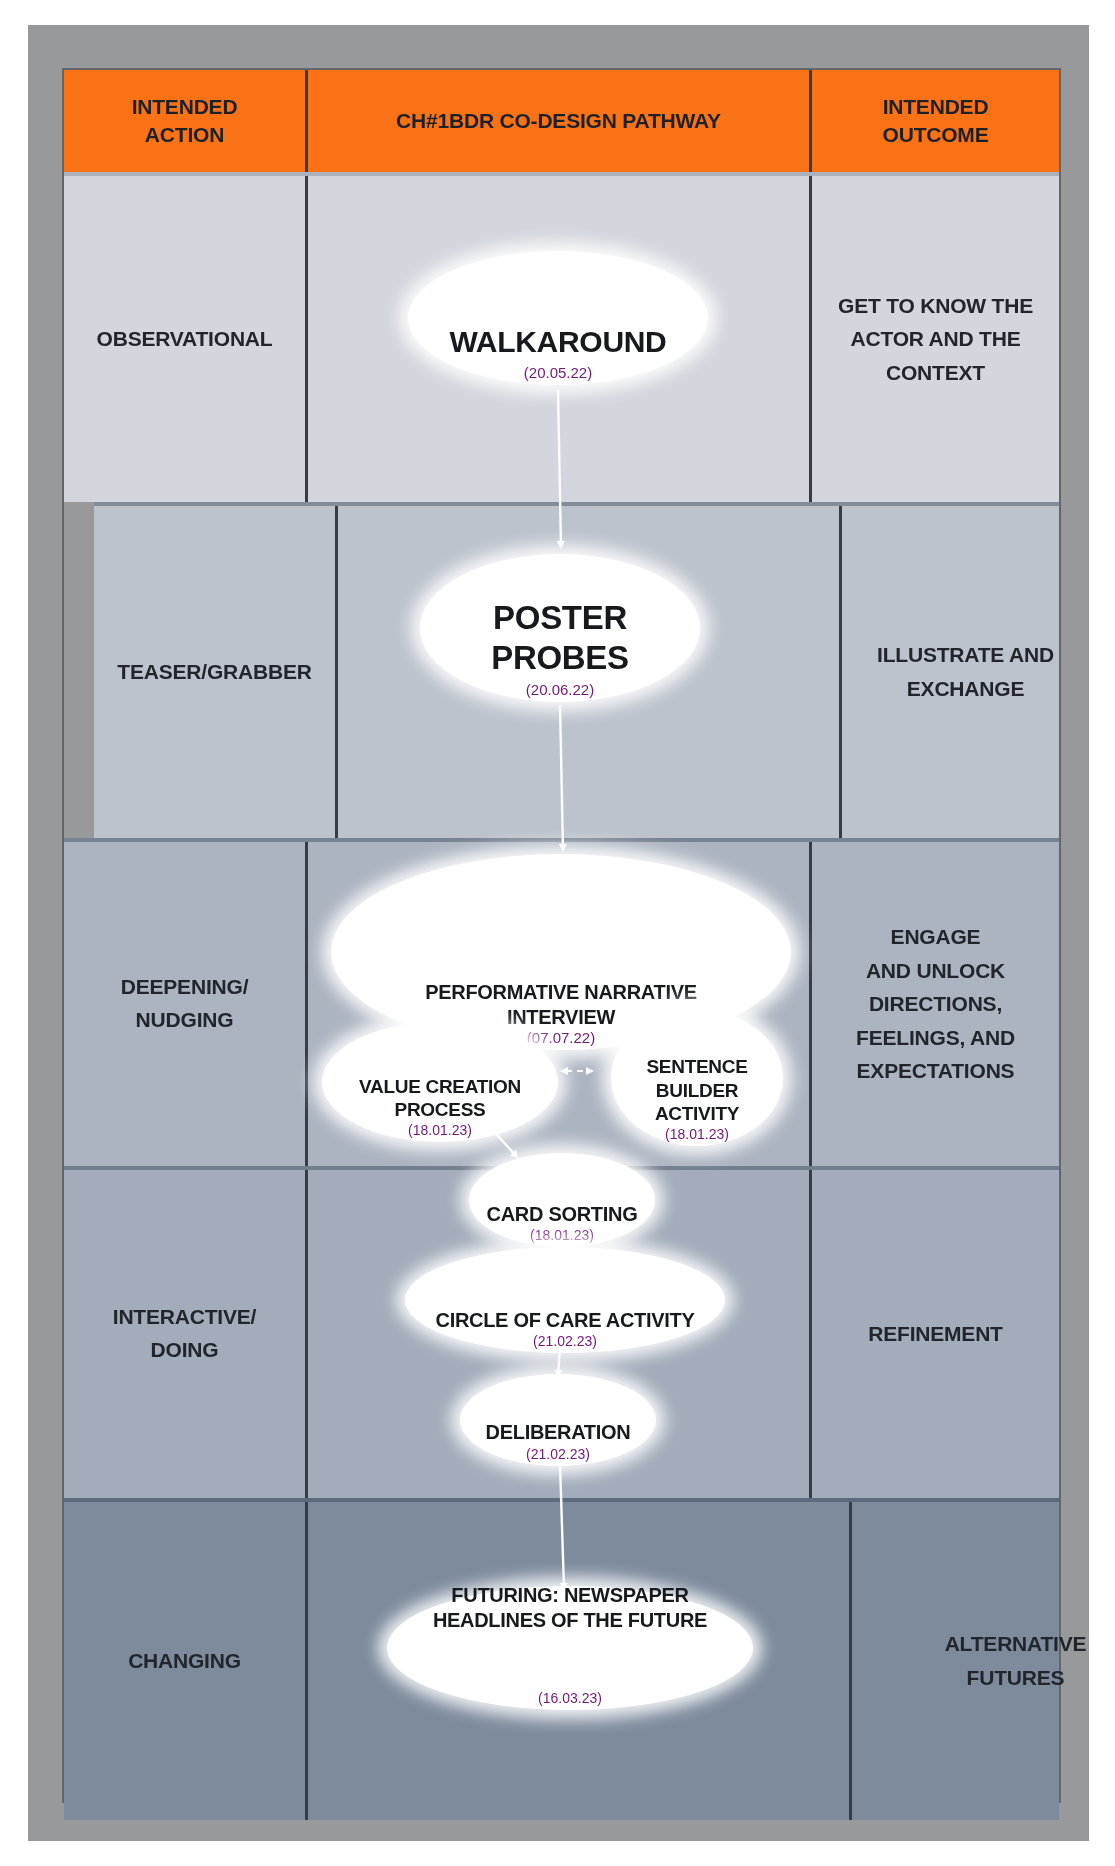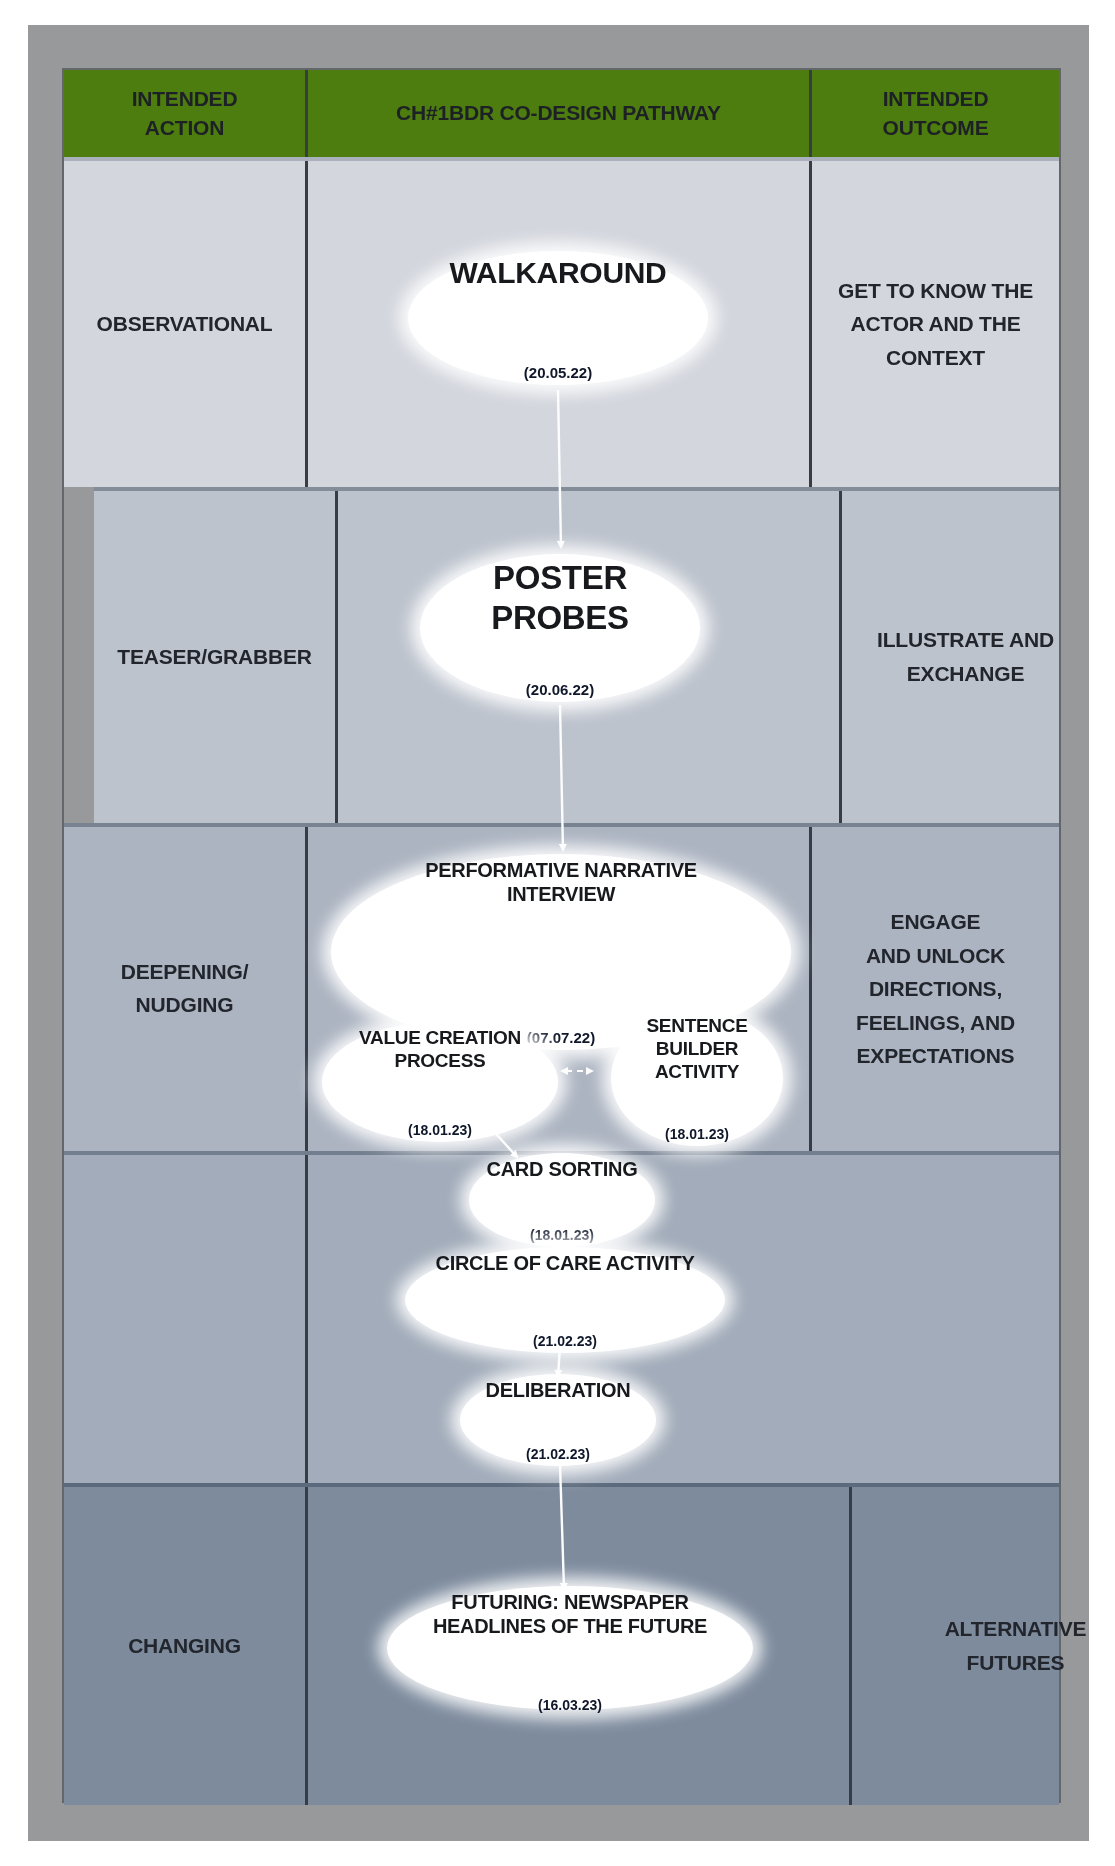--- a/index.html
+++ b/index.html
@@ -12,21 +12,21 @@
   .frame {
     position:absolute; left:28px; top:25px; width:1061px; height:1816px;
     background:#98999b;
   }
   .table {
     position:absolute; left:62px; top:68px; width:995px; height:1731px;
     border:2px solid #63676c; box-sizing:content-box; background:transparent;
     z-index:2;
   }
   .trow { display:grid; grid-template-columns:244px 504px 247px; box-sizing:border-box; }
-  .trow.header { height:87px; background:#4d7c0f; }
+  .trow.header { height:102px; background:#f97316; }
   .trow.body { border-top:4px solid rgba(38,52,72,0.38); }
   .trow.r1 { height:330px; border-top:4px solid rgba(70,84,104,0.28); }
   .trow.r2 { height:336px;margin-left:30px; }
   .trow.r3 { height:328px; }
   .trow.r4 { height:332px; }
   .trow.r5 { height:322px;gap:40px; }
   .cell {
     display:flex; align-items:center; justify-content:center;
     text-align:center; box-sizing:border-box; position:relative;
   }
@@ -40,26 +40,26 @@
     font-size:21px; font-weight:600; line-height:1.6; letter-spacing:-0.2px;
     color:#22262c; padding:0 8px;
   }
   .multiline { white-space:pre-line; }
 
   
   .arrows { position:absolute; left:0; top:0; z-index:3; }
   .diagram { position:absolute; left:0; top:0; width:1115px; height:1866px; z-index:4; pointer-events:none; }
   .node {
     position:absolute; background:#ffffff; border-radius:50%;
-    display:flex; flex-direction:column; align-items:center; justify-content:space-between;
+    display:flex; flex-direction:column; align-items:center; justify-content:flex-end;
     box-shadow:0 0 16px 9px rgba(255,255,255,0.88);
     text-align:center; box-sizing:border-box; padding:4px 10px;
   }
   .node-title { font-weight:700; letter-spacing:-0.3px; color:#17191d; line-height:1.22; }
-  .node-date  { font-weight:700; color:#0f172a; margin-top:3px; }
+  .node-date  { font-weight:400; color:#701a75; margin-top:3px; }
   .t30 { font-size:30px; }
   .t33 { font-size:33px; }
   .t28 { font-size:20px; }
   .t20 { font-size:20px; }
   .t19 { font-size:19px; }
   .d15 { font-size:15px; }
   .d14 { font-size:14px; }
 </style>
 </head>
 <body>
@@ -96,20 +96,22 @@
 NUDGING</div>
         <div class="cell vline-r"></div>
         <div class="cell outcome multiline">ENGAGE
 AND UNLOCK
 DIRECTIONS,
 FEELINGS, AND
 EXPECTATIONS</div>
       </div>
 
       <div class="trow body r4" style="background: rgb(162, 172, 186);">
+        <div class="cell vline-r label multiline">INTERACTIVE/
+DOING</div>
         <div class="cell vline-r"></div>
         <div class="cell outcome multiline">REFINEMENT</div>
       </div>
 
       <div class="trow body r5" style="background: rgb(125, 139, 157);">
         <div class="cell vline-r label multiline">CHANGING</div>
         <div class="cell vline-r"></div>
         <div class="cell outcome multiline">ALTERNATIVE
 FUTURES</div>
       </div>

